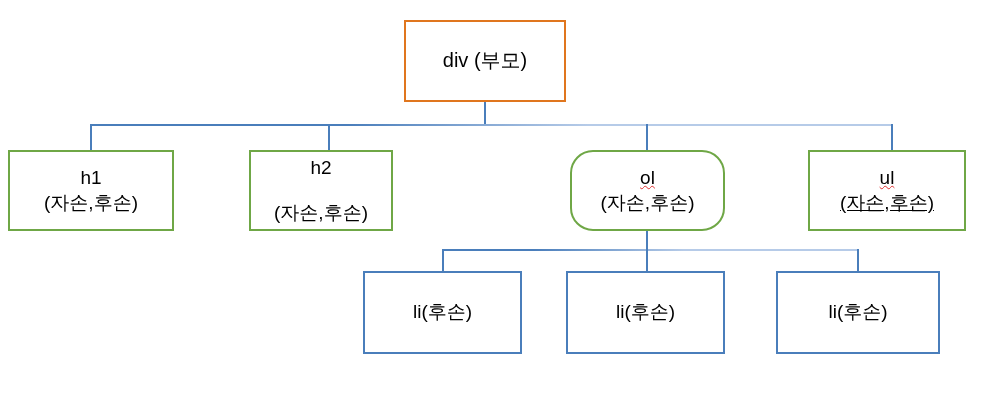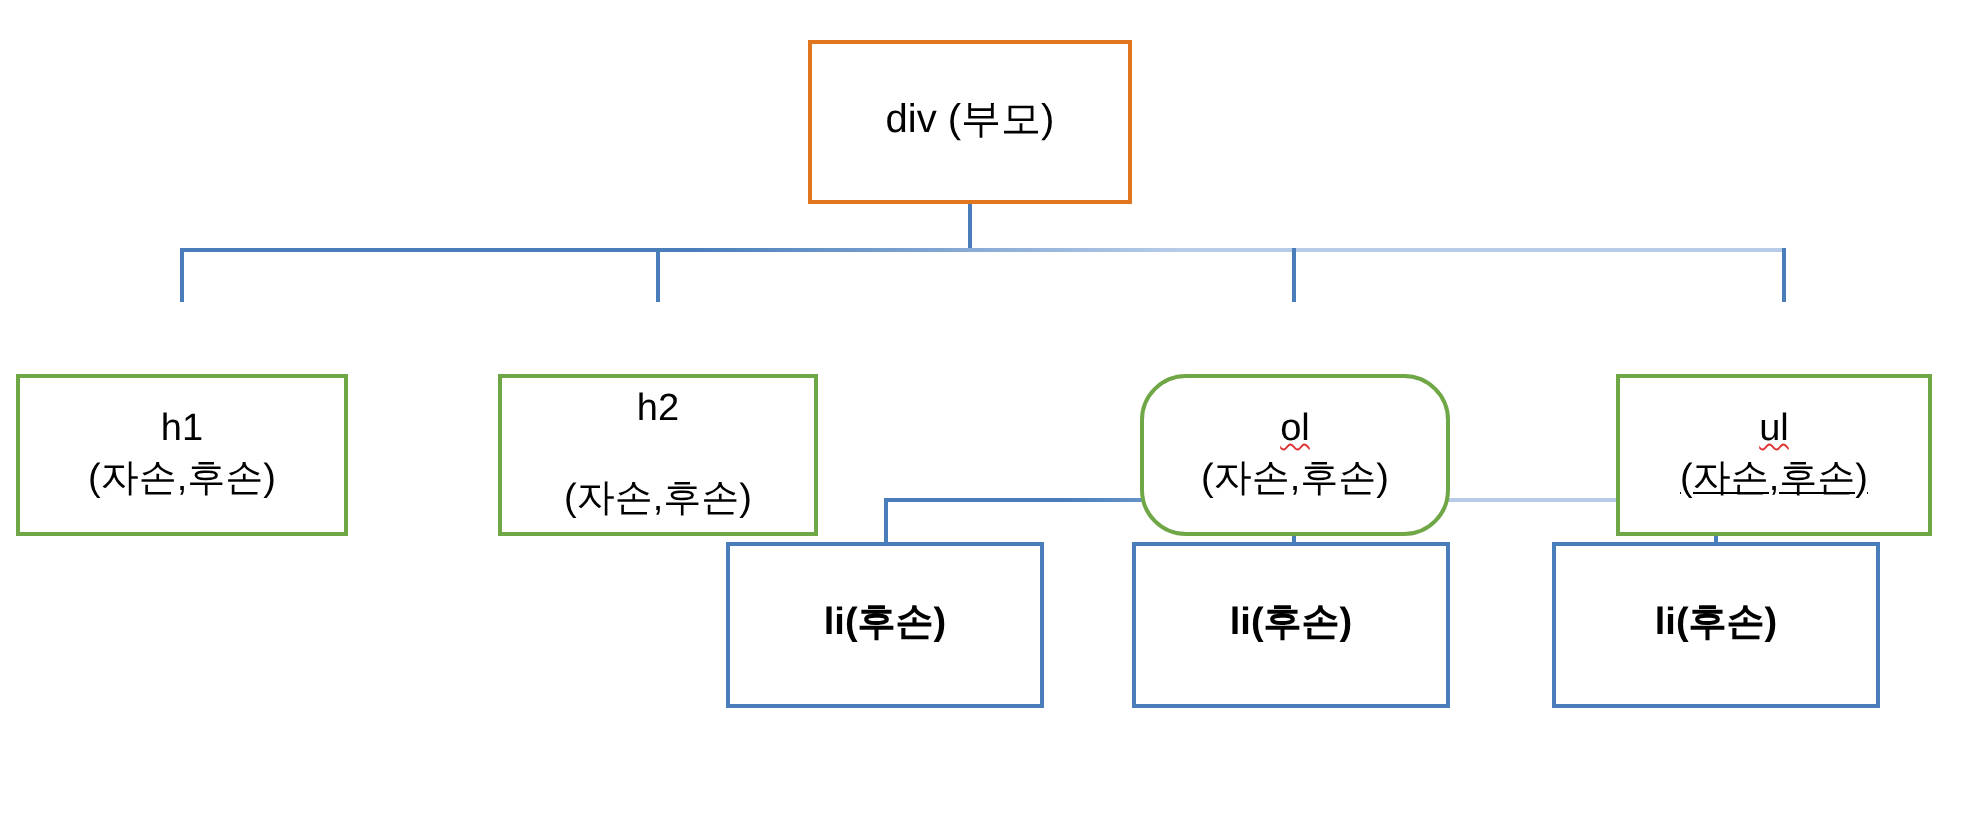--- a/index.html
+++ b/index.html
@@ -30,26 +30,24 @@
     line-height: 1.28;
     z-index: 2;
   }
   .node-root {
     border: 2px solid #E0761E;
     font-size: 20px;
   }
   .node-green {
     border: 2px solid #6FA746;
     font-size: 19px;
-    margin-top: 37px;
   }
   .node-blue {
     border: 2px solid #4A7EBB;
     font-size: 19px;
-    font-weight: bold;
   }
   .node-line { display: block; white-space: nowrap; }
   .misspelled {
     display: inline-block;
     text-decoration-line: underline;
     text-decoration-style: wavy;
     text-decoration-color: #E03030;
     text-decoration-thickness: 1px;
     text-underline-offset: 1px;
   }
@@ -93,21 +91,21 @@
 
   <div class="node node-root" style="left:404px; top:20px; width:162px; height:82px;">
     <span class="node-line">div (부모)</span>
   </div>
 
   <div class="node node-green" style="left:8px; top:150px; width:166px; height:81px;">
     <span class="node-line">h1</span>
     <span class="node-line">(자손,후손)</span>
   </div>
 
-  <div class="node node-green" style="left:249px; top:150px; width:160px; height:81px;gap:20px;">
+  <div class="node node-green" style="left:249px; top:150px; width:144px; height:81px;gap:20px;">
     <span class="node-line">h2</span>
     <span class="node-line">(자손,후손)</span>
   </div>
 
   <div class="node node-green" style="left:570px; top:150px; width:155px; height:81px;border-radius:23px;">
     <span class="node-line">
       <span class="misspelled">ol</span>
     </span>
     <span class="node-line">(자손,후손)</span>
   </div>

